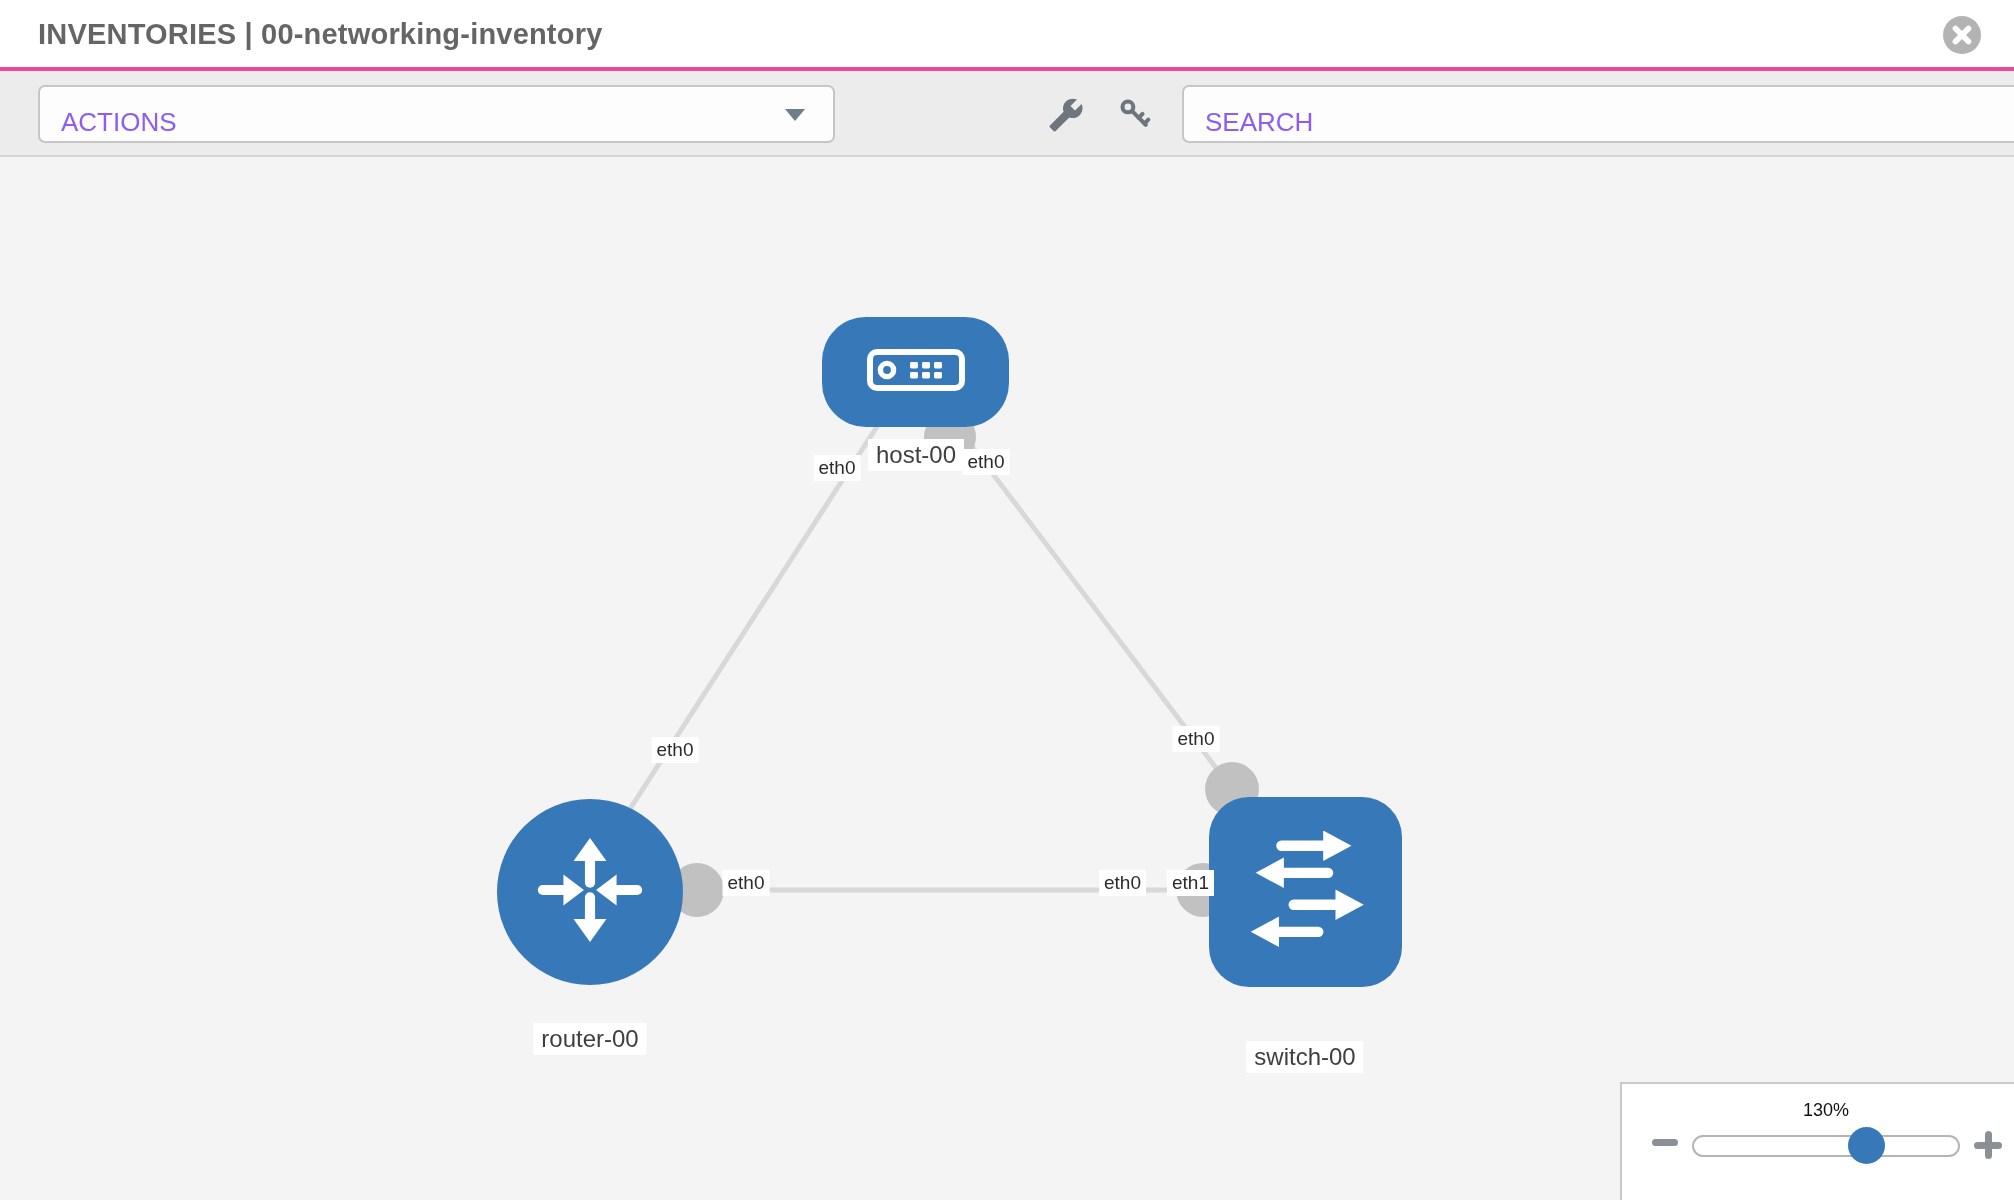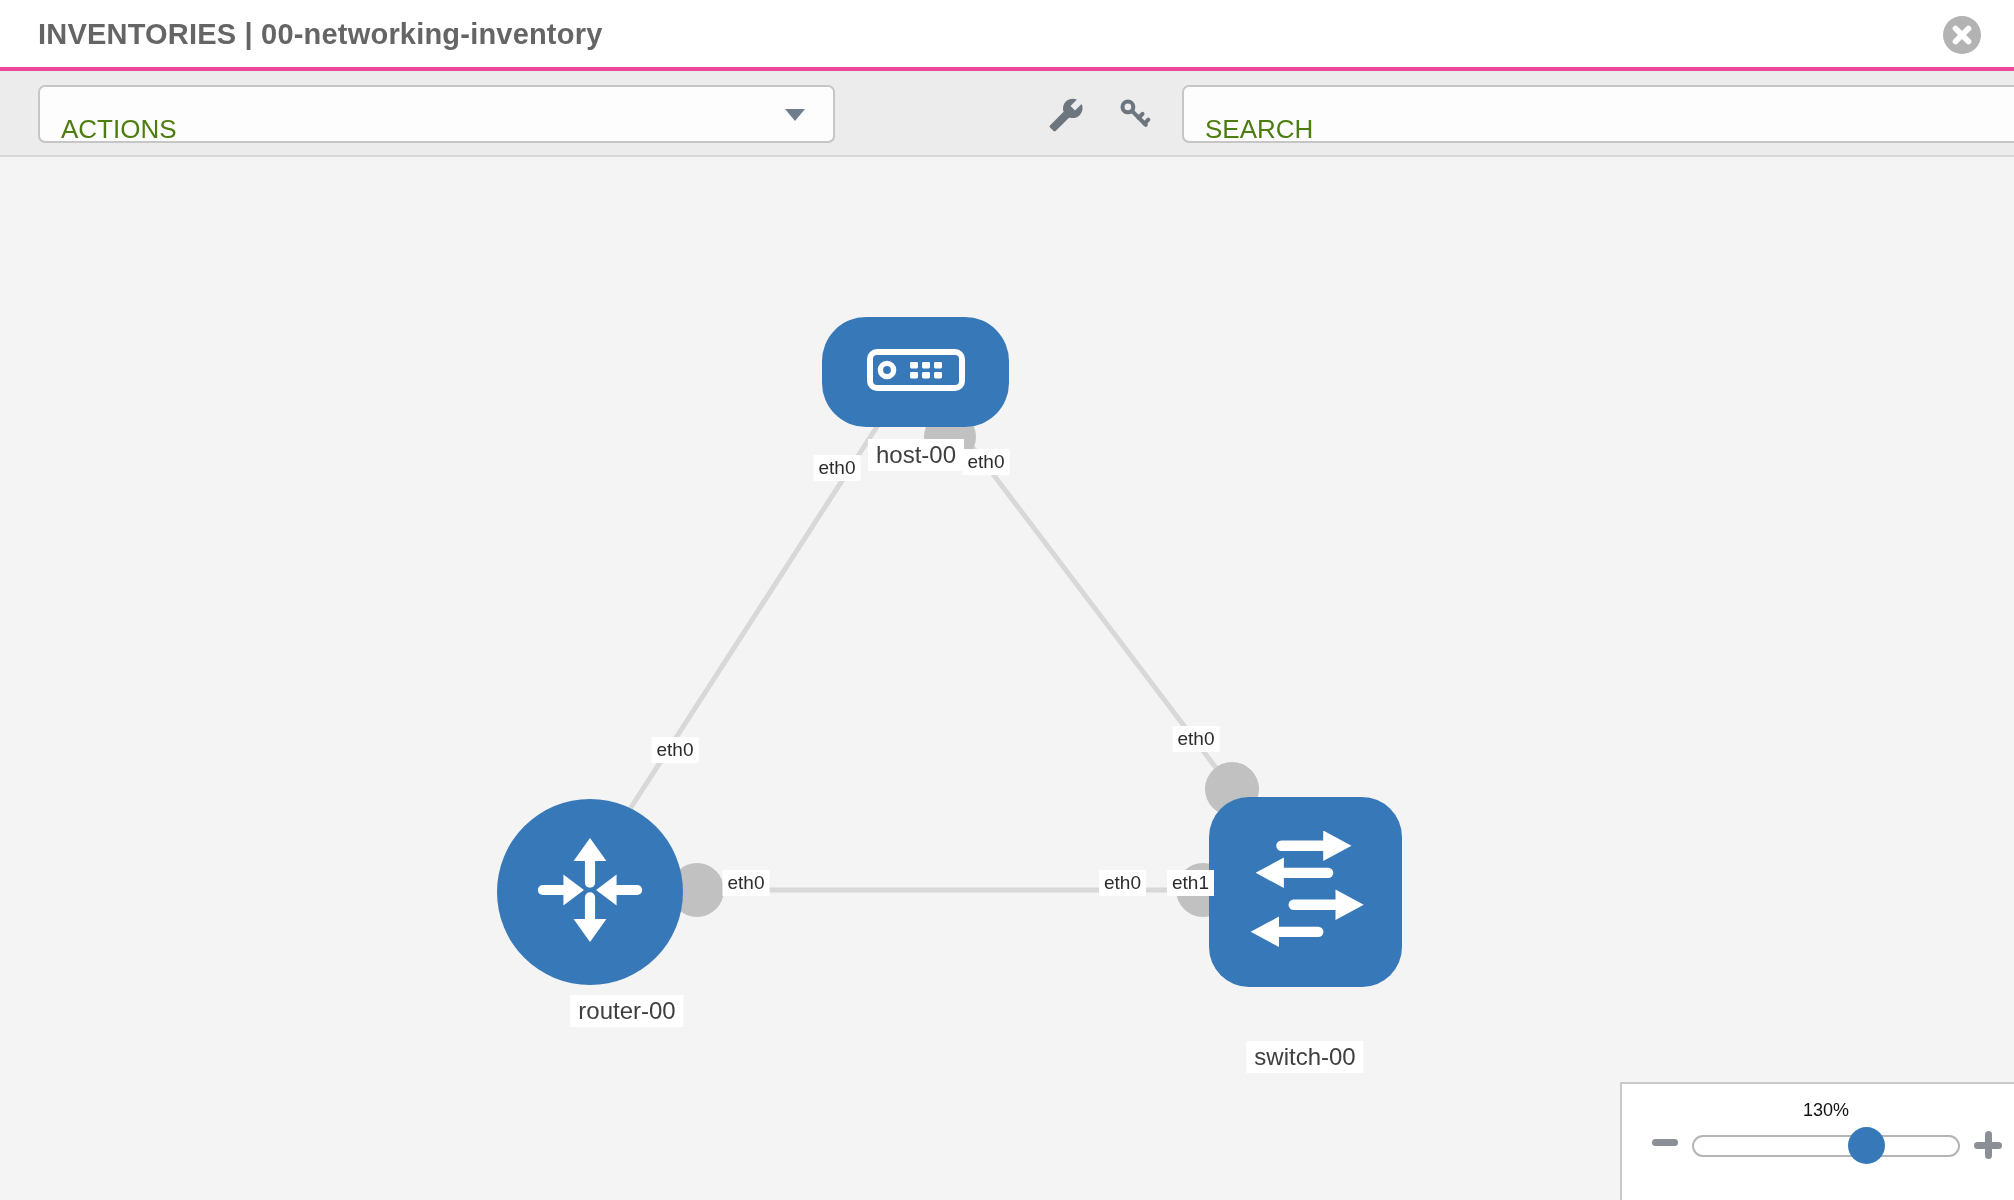--- a/index.html
+++ b/index.html
@@ -30,22 +30,22 @@
     background: #ececec; border-bottom: 2px solid #d6d6d6; z-index: 19;
   }
   .dropdown {
     position: absolute; top: 14px; height: 58px;
     background: #fdfdfd; border: 2px solid #c6c6c6; border-radius: 7px;
     cursor: pointer;
   }
   .dropdown-actions { left: 38px;  width: 797px; }
   .dropdown-search  { left: 1182px; width: 926px; }
   .dropdown-label {
-    position: absolute; left: 21px; top: 15px; line-height: 54px;
-    font-size: 26px; color: #4d7c0f;
+    position: absolute; left: 21px; top: 8px; line-height: 54px;
+    font-size: 26px; color: #8b5cf6;
   }
   .caret {
     position: absolute; right: 28px; top: 22px; width: 0; height: 0;
     border-left: 10px solid transparent; border-right: 10px solid transparent;
     border-top: 12px solid #6e7d8b;
   }
   .tool-icon { position: absolute; top: 26px; cursor: pointer; }
   .tool-icon.wrench { left: 1048px; }
   .tool-icon.key    { left: 1118px; }
 
@@ -221,21 +221,21 @@
           <polygon points="44.5,6 33,-0.2 33,12.2"></polygon>
           <polygon points="5.5,17 17,10.8 17,23.2"></polygon>
           <polygon points="49.5,30 38,23.8 38,36.2"></polygon>
           <polygon points="3.5,41 15,34.8 15,47.2"></polygon>
         </g>
       </svg>
     </span>
   </div>
 
   <div class="node-label" style="left:916px; top:282px;">host-00</div>
-  <div class="node-label" style="left:590px; top:838px;margin-left:37px;">router-00</div>
+  <div class="node-label" style="left:590px; top:866px;">router-00</div>
   <div class="node-label" style="left:1305px; top:884px;">switch-00</div>
 
   <div class="iface-label iface-center" style="left:837px; top:298px;">eth0</div>
   <div class="iface-label iface-center" style="left:986px; top:292px;">eth0</div>
   <div class="iface-label iface-center" style="left:675px; top:580px;">eth0</div>
   <div class="iface-label iface-center" style="left:1196px; top:569px;">eth0</div>
   <div class="iface-label iface-center" style="left:746px; top:713px;">eth0</div>
   <div class="iface-label iface-under" style="left:1099px; top:713px;">eth0</div>
   <div class="iface-label iface-over" style="left:1120px; top:713px;">eth1</div>
 </div>

